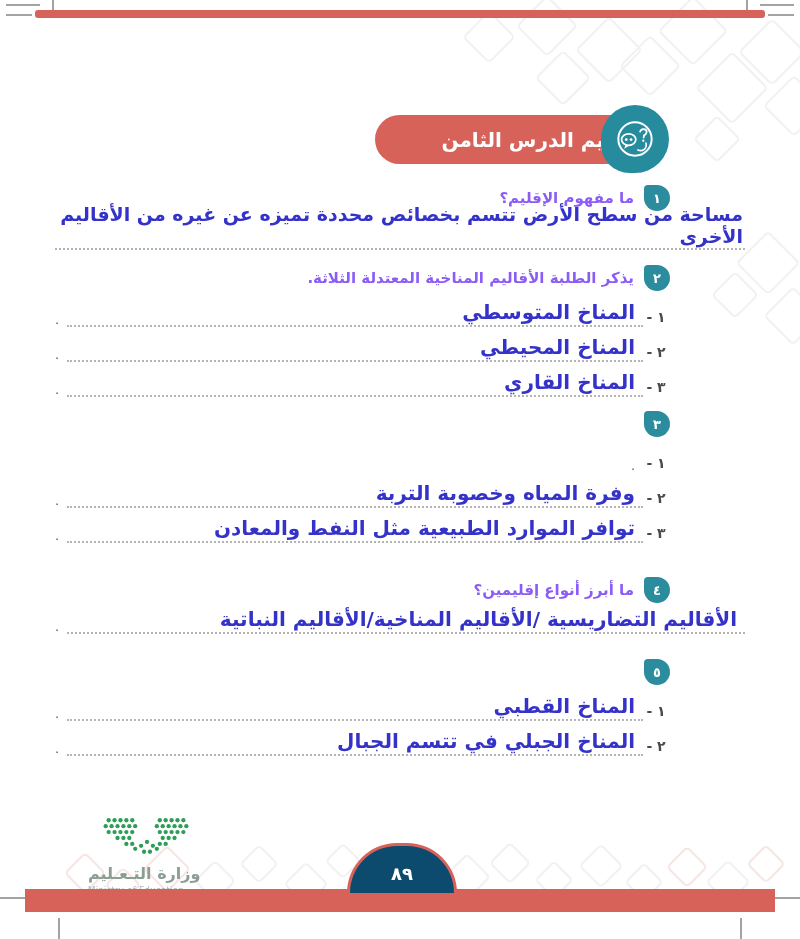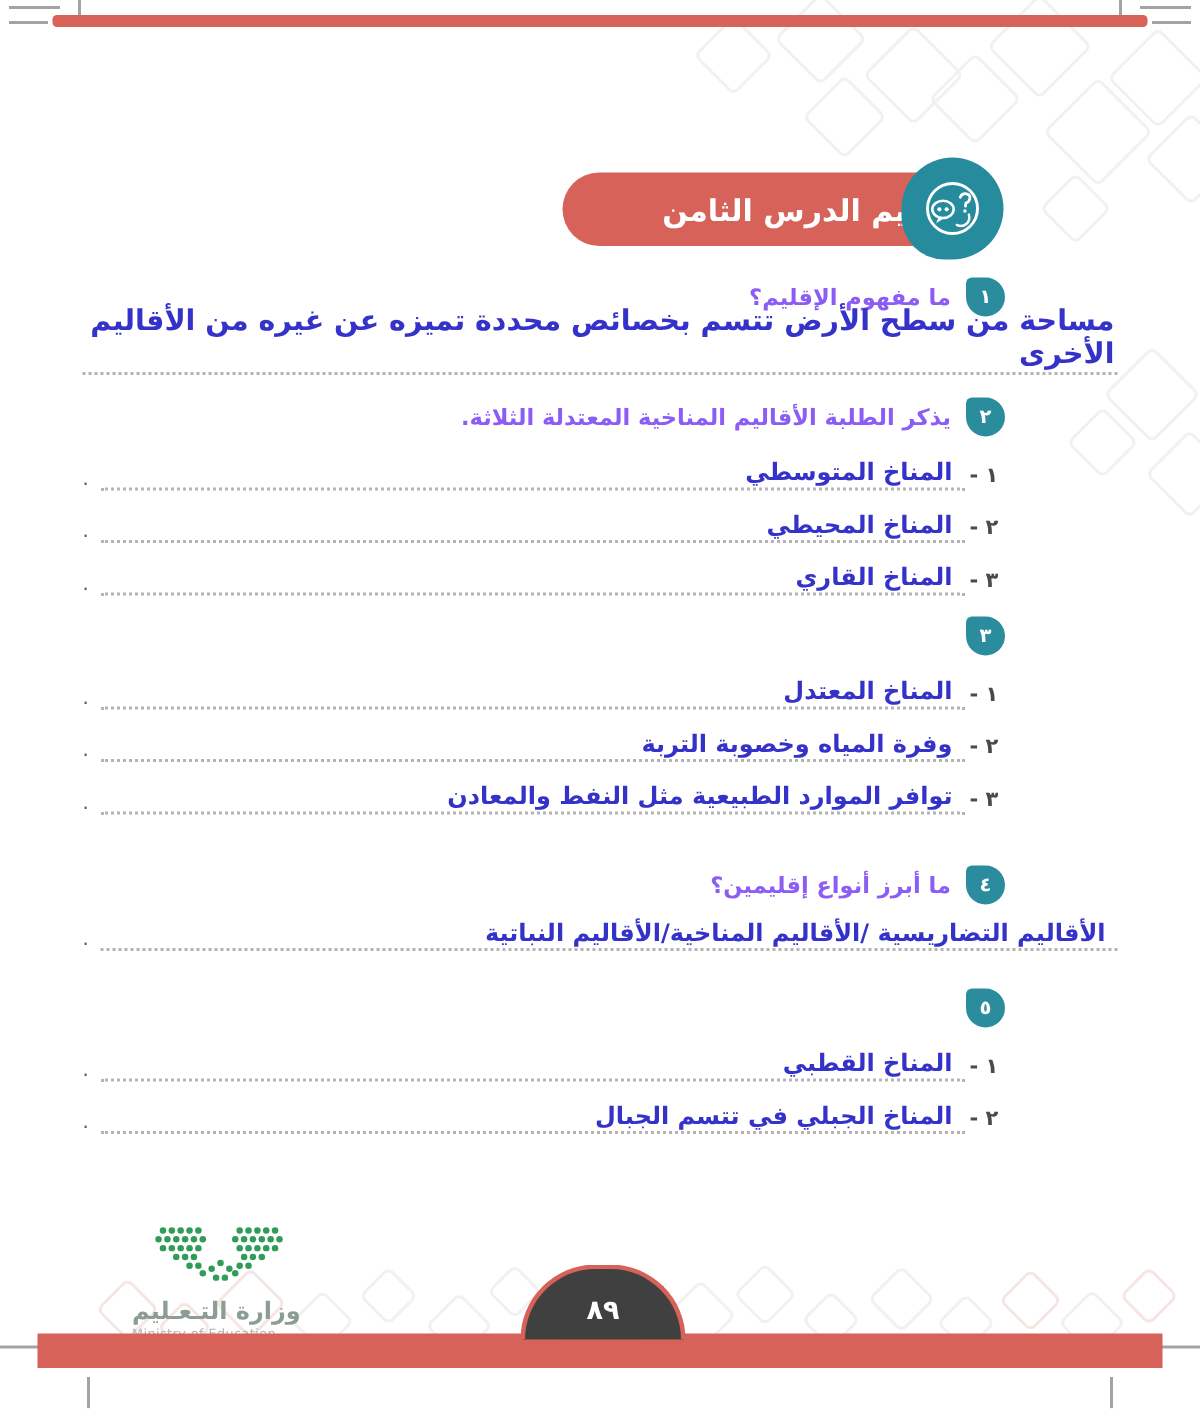--- a/index.html
+++ b/index.html
@@ -5,21 +5,21 @@
   html,body{margin:0;padding:0;background:#fff;}
   #page{position:relative;width:800px;height:939px;background:#fff;overflow:hidden;
         font-family:"DejaVu Sans",sans-serif;}
   
   .decor{position:absolute;border:2px solid #f1f1f1;border-radius:5px;transform:rotate(45deg);}
   
   .mark{position:absolute;background:#a3a3a3;}
   
   #top-strip{position:absolute;left:35px;right:35px;top:10px;height:8px;background:#D7625A;border-radius:3px;}
   #bottom-bar{position:absolute;left:25px;right:25px;top:889px;height:23px;background:#D7625A;}
-  #page-dome{position:absolute;left:347px;top:843px;width:104px;height:47px;background:#404040;
+  #page-dome{position:absolute;left:347px;top:843px;width:104px;height:47px;background:#0c4a6e;
              border:3px solid #D7625A;border-bottom:none;border-radius:55px 55px 0 0;
              display:flex;align-items:center;justify-content:center;}
   #page-dome span{color:#fff;font-weight:700;font-size:18px;padding-top:8px;}
   
   #banner{position:absolute;left:375px;top:115px;width:290px;height:49px;background:#D7625A;
           border-radius:25px;display:flex;align-items:center;justify-content:center;}
   #banner span{color:#fff;font-weight:700;font-size:20px;padding-left:40px;}
   #banner-circle{position:absolute;left:601px;top:105px;width:68px;height:68px;background:#258B9D;
           border-radius:50% 50% 50% 42%;display:flex;align-items:center;justify-content:center;}
   
@@ -28,21 +28,21 @@
   .q-badge{flex:0 0 26px;width:26px;height:26px;background:#2B8C9D;border-radius:4px 50% 50% 50%;
            color:#fff;display:flex;align-items:center;justify-content:center;
            font-weight:700;font-size:13px;}
   .q-text{font-weight:700;font-size:15px;color:#8b5cf6;}
   .a-row{display:flex;align-items:flex-end;height:35px;direction:rtl;}
   .a-row.ind{margin-right:76px;}
   .a-row.tall{height:38px;}
   .a-row.short{height:30px;}
   .a-num{flex:0 0 26px;text-align:center;font-weight:700;font-size:14px;color:#4a4a4a;padding-bottom:2px;}
   .a-line{flex:1;border-bottom:2px dotted #b4b4b4;text-align:right;}
-  .a-text{display:inline-block;font-weight:700;font-size:16px;color:#3432C8;padding:0 8px 1px 0;}
+  .a-text{display:inline-block;font-weight:700;font-size:20px;color:#3432C8;padding:0 8px 1px 0;}
   .a-text.big{font-size:19px;padding-right:2px;}
   .a-dot{flex:0 0 12px;color:#555;font-size:13px;text-align:left;}
   
   #moe{position:absolute;left:52px;top:816px;width:170px;margin-left:36px;}
   #moe .ar{font-weight:700;font-size:16px;color:#8C9E93;margin-top:2px;}
   #moe .en{font-size:8.5px;color:#ABB4AE;margin-top:2px;letter-spacing:.3px;}
   #moe .yr{font-size:12.5px;color:#9C9C9C;margin-top:2px;direction:ltr;text-align:left;}
 </style>
 </head>
 <body>
@@ -146,21 +146,20 @@
   </section>
 
   <section class="q-block" style="top:410px">
     <div class="q-head">
       <span class="q-badge">
           <span>٣</span>
         </span>
     </div>
     <div class="a-row ind">
       <span class="a-num">١ -</span>
-      <span class="a-line"><span class="a-text">المناخ المعتدل</span></span>
       <span class="a-dot">.</span>
     </div>
     <div class="a-row ind">
       <span class="a-num">٢ -</span>
       <span class="a-line"><span class="a-text">وفرة المياه وخصوبة التربة</span></span>
       <span class="a-dot">.</span>
     </div>
     <div class="a-row ind">
       <span class="a-num">٣ -</span>
       <span class="a-line"><span class="a-text">توافر الموارد الطبيعية مثل النفط والمعادن</span></span>

